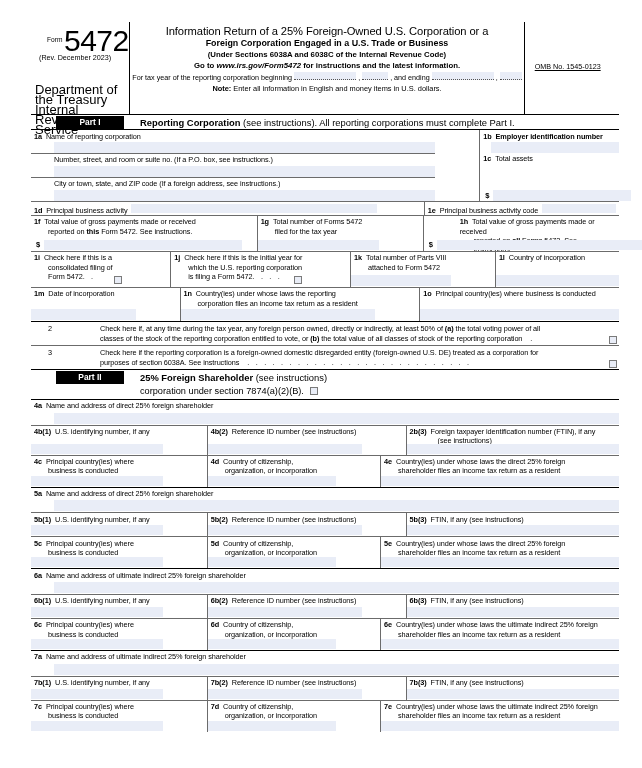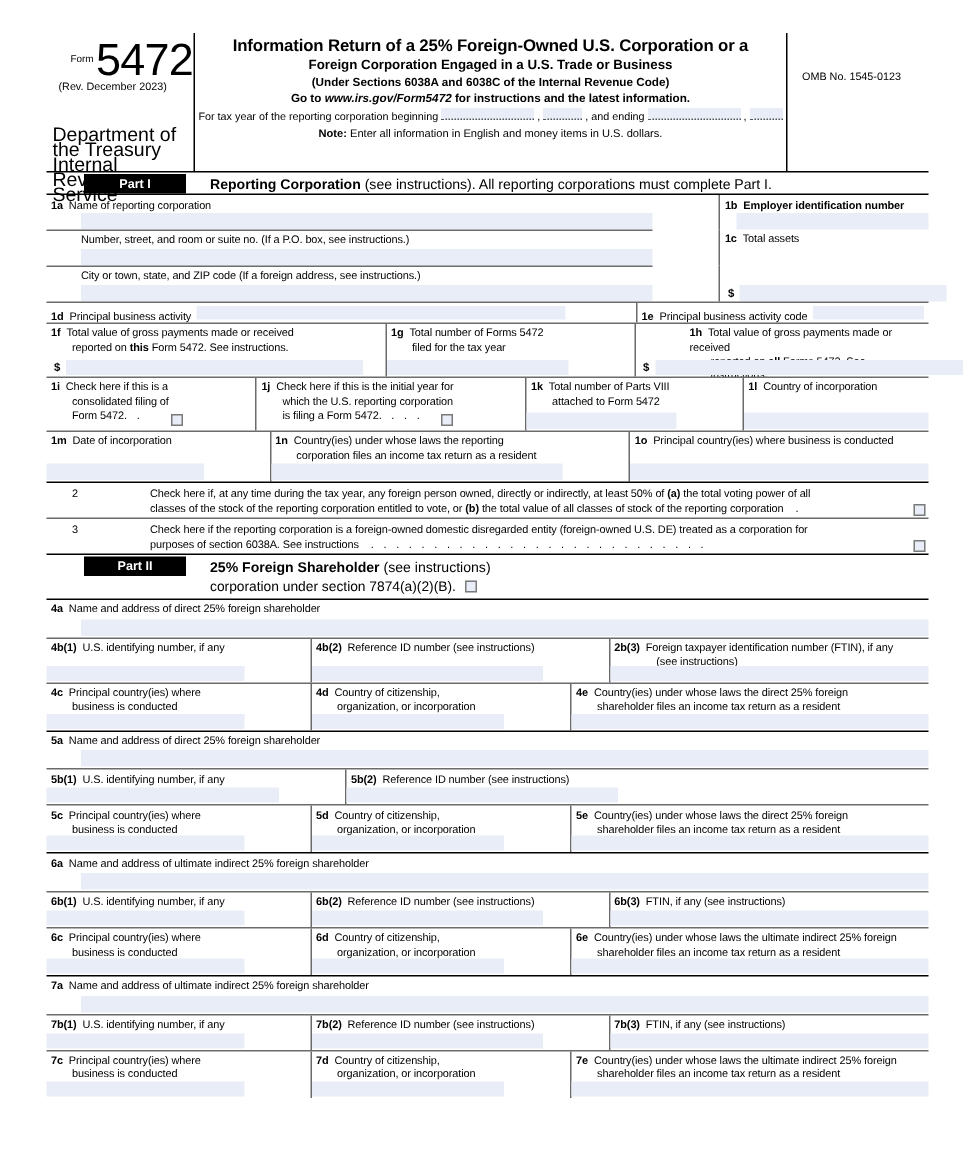--- a/index.html
+++ b/index.html
@@ -32,28 +32,28 @@
   .header { display: flex; position: relative; height: 92px; }
   .hdr-left { width: 124px; position: relative; border-right: 1.4px solid #000; }
   .hdr-mid { flex: 1; position: relative; border-right: 1.4px solid #000; }
   .hdr-right { width: 118px; position: relative; }
 
   .form-word { position: absolute; left: 16px; top: 14px; font-size: 6.6px; }
   .form-no { position: absolute; left: 33px; top: 2px; font-size: 30px; font-weight: normal; letter-spacing: -0.5px; }
   .rev { position: absolute; left: 8px; top: 31px; font-size: 7.2px; }
   .dept { position: absolute; left: 4px; top: 63px; font-size: 13px; line-height: 10px; }
 
-  .title1 { text-align: center; font-size: 11.2px; font-weight: bold; line-height: 12.6px; padding-top: 3px; letter-spacing: -0.1px; }
+  .title1 { text-align: center; font-size: 11.2px; font-weight: normal; line-height: 12.6px; padding-top: 3px; letter-spacing: -0.1px; }
   .title2 { text-align: center; font-size: 8.9px; font-weight: bold; line-height: 11.6px; }
   .title3 { text-align: center; font-size: 7.8px; font-weight: bold; line-height: 11px; }
   .taxyear { font-size: 7.2px; padding-left: 2px; line-height: 11px; margin-top: 1px; display: flex; align-items: baseline; white-space: nowrap; }
   .noteline { text-align: center; font-size: 7.4px; line-height: 11px; }
   .dots { display: inline-block; background: #e9edf7; border-bottom: 1px dotted #555; height: 8px; }
 
-  .omb { position: absolute; left: 10px; top: 24px; font-size: 7.2px; }
+  .omb { position: absolute; left: 10px; top: 40px; font-size: 7.2px; text-decoration: underline; }
 
   
   .partbar { display: flex; align-items: center; height: 13px; position: relative; }
   .parttag { background: #000; color: #fff; font-weight: bold; font-size: 8.4px;
              width: 68px; text-align: center; height: 13px; line-height: 13px; margin-left: 25px; }
   .parttitle { font-size: 9.4px; font-weight: bold; margin-left: 16px; }
   .parttitle span { font-weight: normal; }
 
   
   .lcol { width: 25px; flex: 0 0 25px; }
@@ -331,20 +331,24 @@
           </div>
           <div class="row bt" style="height:24px;">
             <div class="cell" style="width:155px;">
               <div class="lbl cellpad"><span class="num">5b(1)</span>&nbsp;&nbsp;<span>U.S. identifying number, if any</span></div>
               <div class="fill" style="height:10px;position:absolute;left:0;right:0;bottom:1px;"></div>
             </div>
             <div class="cell bl" style="width:182px;">
               <div class="lbl cellpad"><span class="num">5b(2)</span>&nbsp;&nbsp;<span>Reference ID number (see instructions)</span></div>
               <div class="fill" style="height:10px;position:absolute;left:0;right:0;bottom:1px;"></div>
             </div>
+            <div class="cell bl" style="width:251px;">
+              <div class="lbl cellpad"><span class="num">5b(3)</span>&nbsp;&nbsp;<span>FTIN, if any (see instructions)</span></div>
+              <div class="fill" style="height:10px;position:absolute;left:0;right:0;bottom:1px;"></div>
+            </div>
           </div>
           <div class="row bt" style="height:32px;">
             <div class="cell" style="width:155px;">
               <div class="lbl cellpad"><span class="num">5c</span>&nbsp;&nbsp;<span>Principal country(ies) where</span><br><span style="padding-left:14px;display:inline-block;">business is conducted</span></div>
               <div class="fill" style="height:10px;position:absolute;left:0;right:0;bottom:1px;"></div>
             </div>
             <div class="cell bl" style="width:152px;">
               <div class="lbl cellpad"><span class="num">5d</span>&nbsp;&nbsp;<span>Country of citizenship,</span><br><span style="padding-left:14px;display:inline-block;">organization, or incorporation</span></div>
               <div class="fill" style="height:10px;position:absolute;left:0;right:0;bottom:1px;"></div>
             </div>

